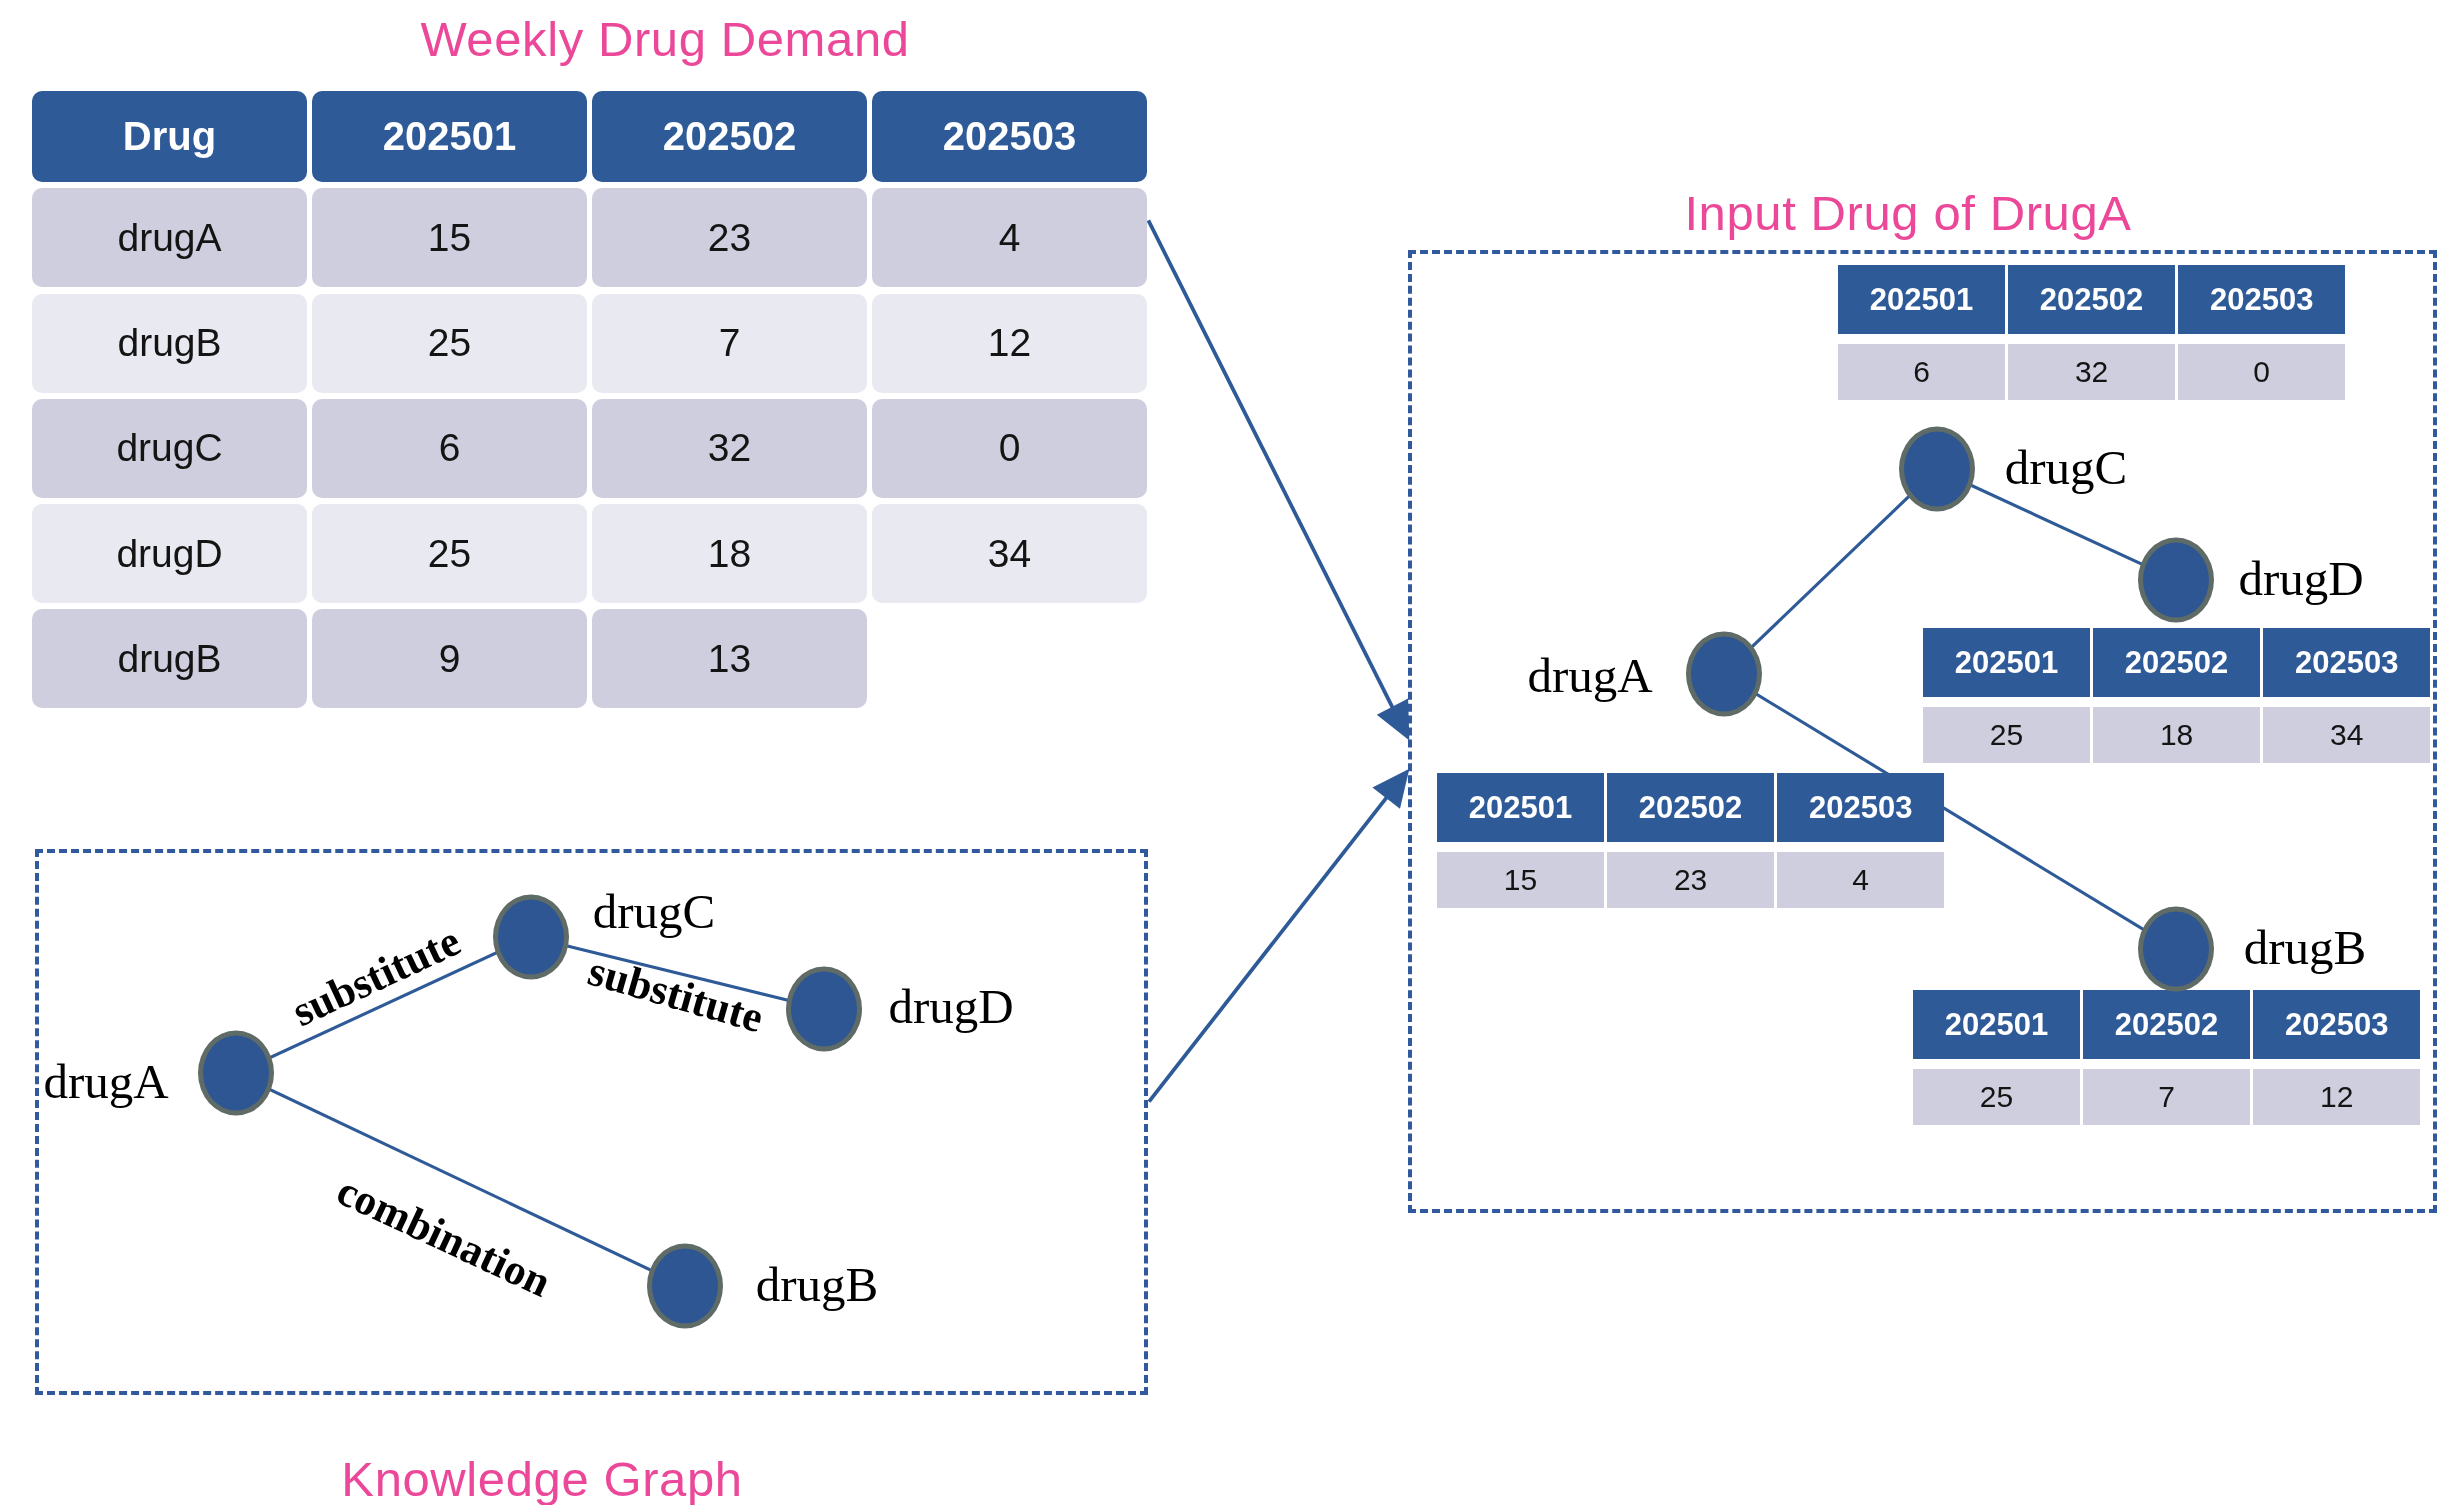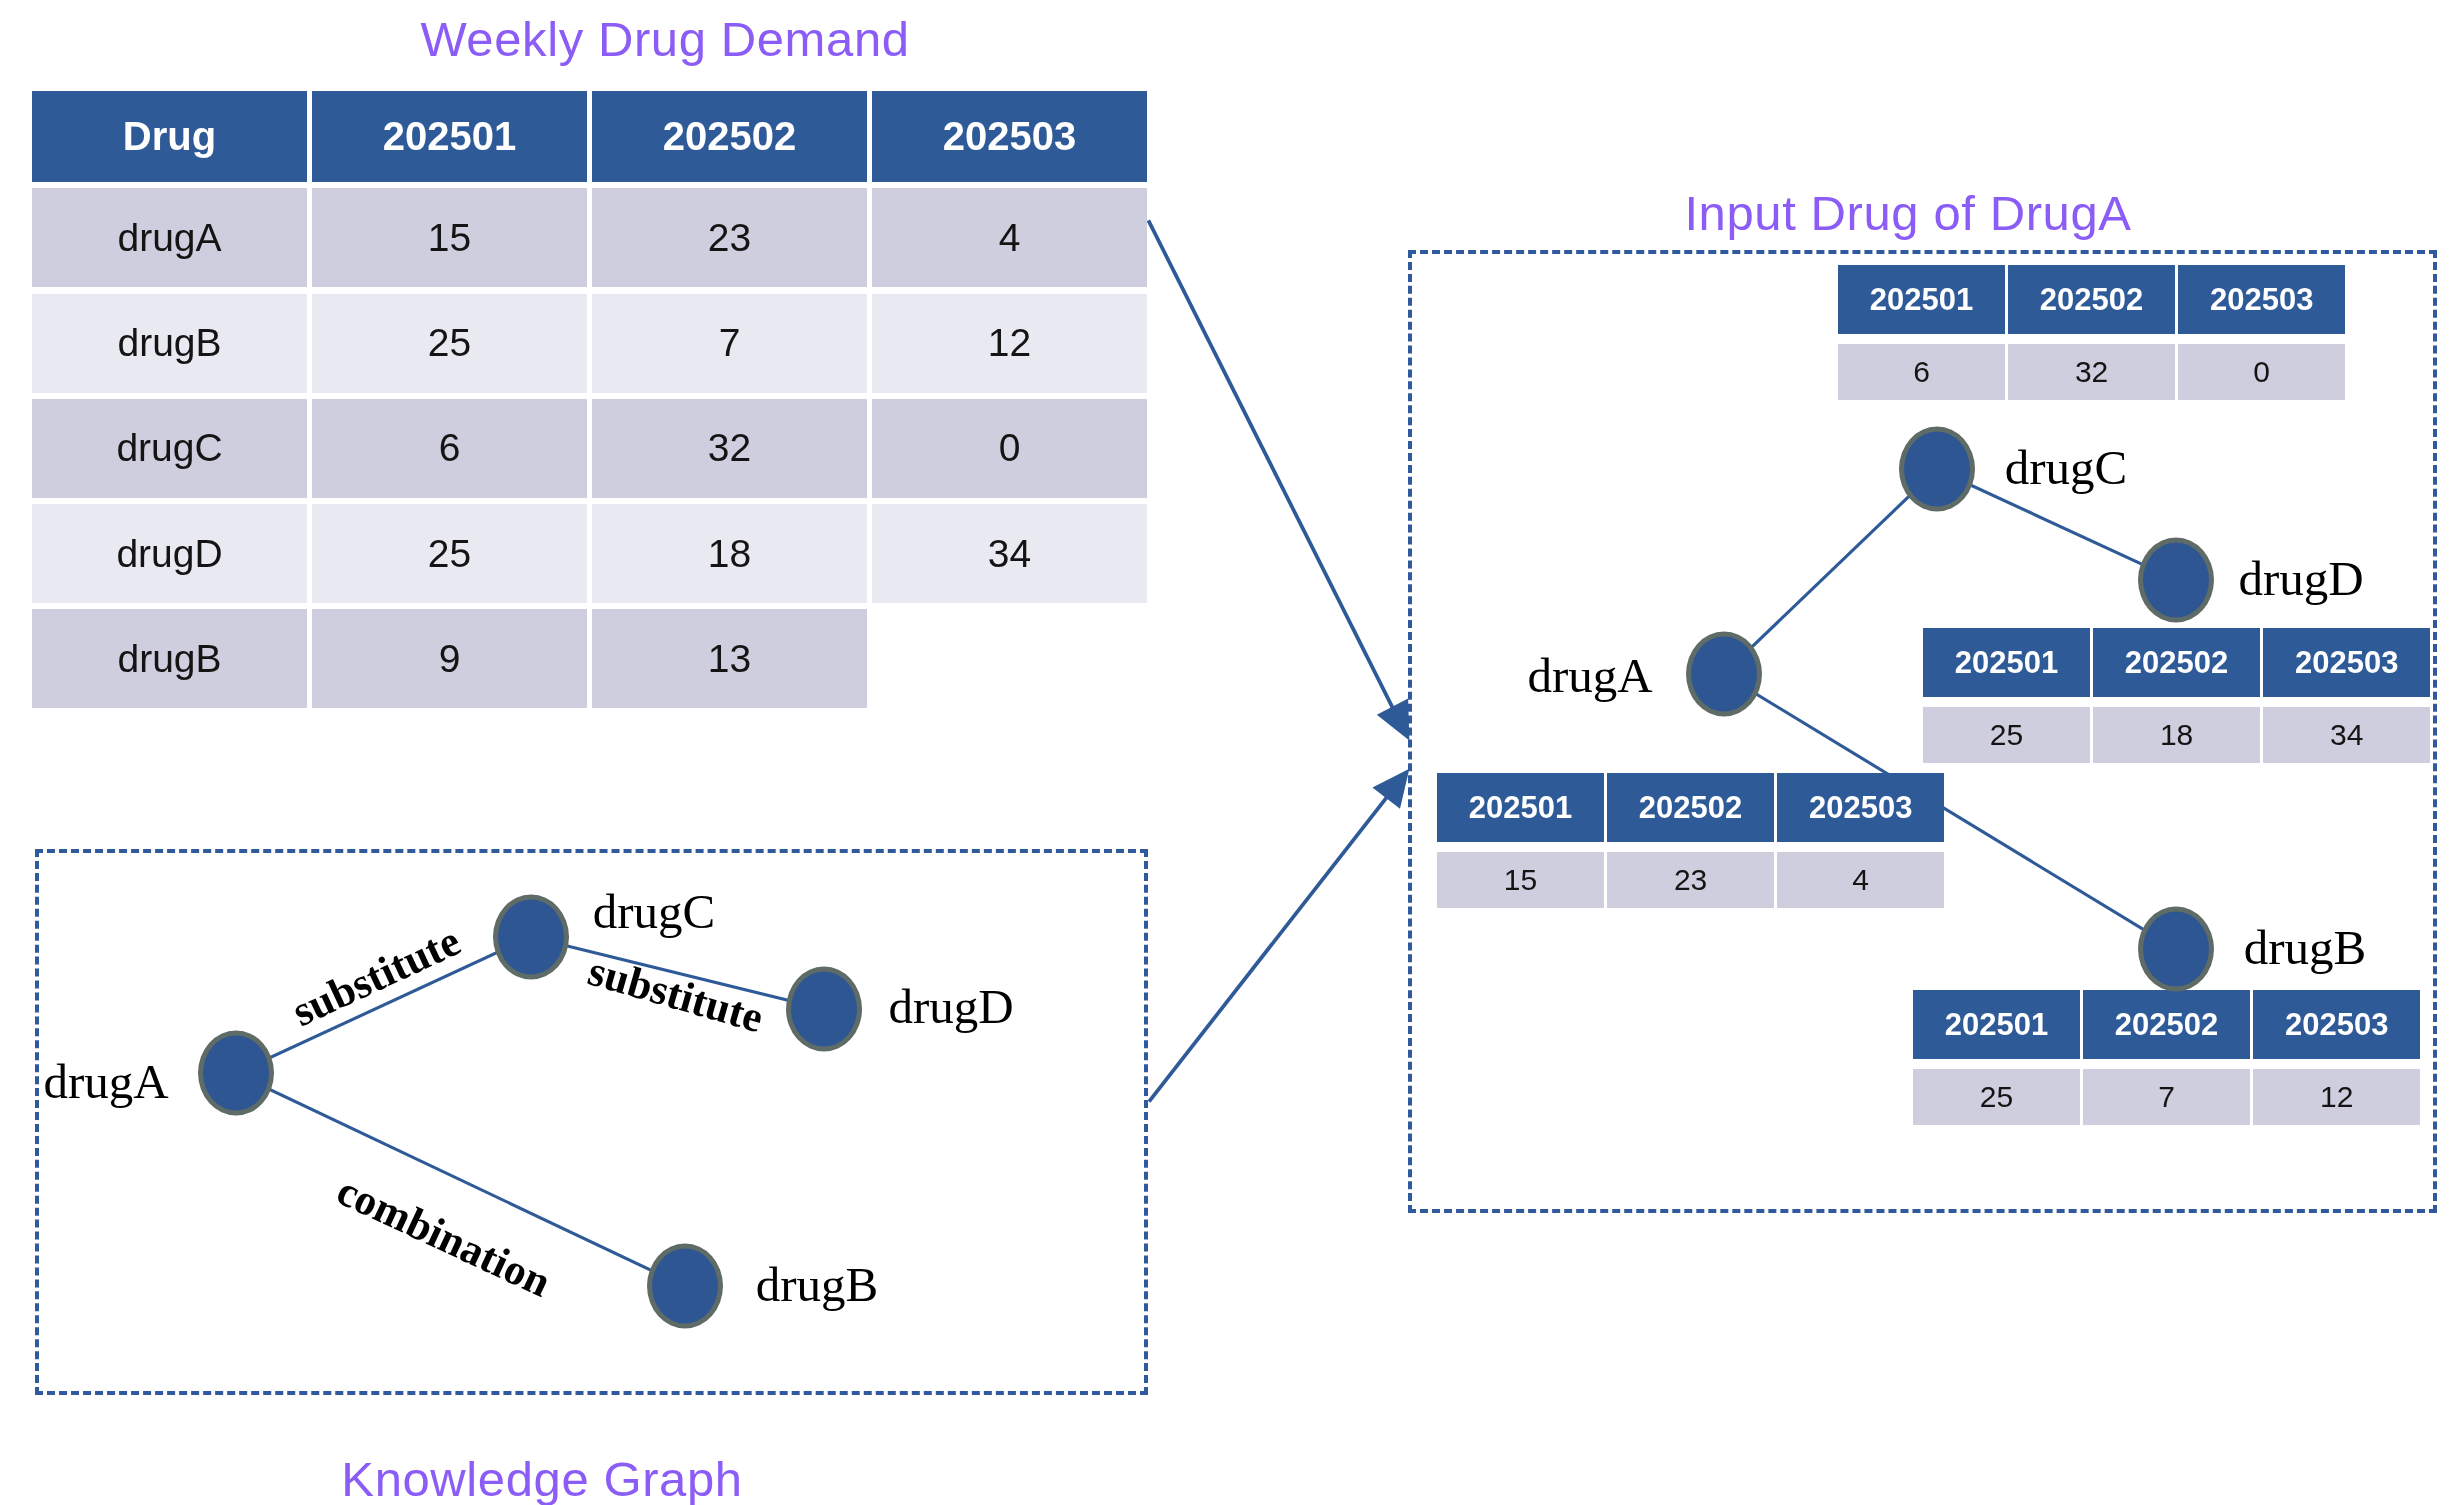--- a/index.html
+++ b/index.html
@@ -2,32 +2,32 @@
 <html style="font-size:10px"><head>
 <meta charset="utf-8">
 <style>
   html,body{margin:0;padding:0;background:#ffffff;}
   #canvas{
     position:relative;width:2462px;height:1506px;background:#ffffff;overflow:hidden;
     font-family:"Liberation Sans",sans-serif;color:#000;
   }
   .title{
     position:absolute;transform:translateX(-50%);white-space:nowrap;
-    font-size:49px;font-weight:400;color:#8b5cf6;letter-spacing:0.6px;z-index:2;
+    font-size:49px;font-weight:400;color:#ec4899;letter-spacing:0.6px;z-index:2;
   }
   
   .big-table{
     position:absolute;left:32px;top:91px;display:grid;
     grid-template-columns:repeat(4,275px);
     grid-template-rows:91px repeat(5,99px);
     gap:6.3px 5px;z-index:2;
   }
   .big-table .cell{
     display:flex;align-items:center;justify-content:center;
-    font-size:39px;color:#141414;
+    font-size:39px;color:#141414;border-radius:10px;
   }
   .big-table .hcell{background:#2E5A97;color:#ffffff;font-weight:700;font-size:40px;}
   .big-table .odd{background:#CFCEDE;}
   .big-table .even{background:#E9E9F1;}
   
   .dashed-box{position:absolute;border:4.4px dashed #30599E;z-index:0;}
   
   .mini{position:absolute;z-index:2;}
   .mini .hrow,.mini .vrow{display:grid;grid-template-columns:repeat(3,167px);gap:3.1px;}
   .mini .vrow{margin-top:10px;}

